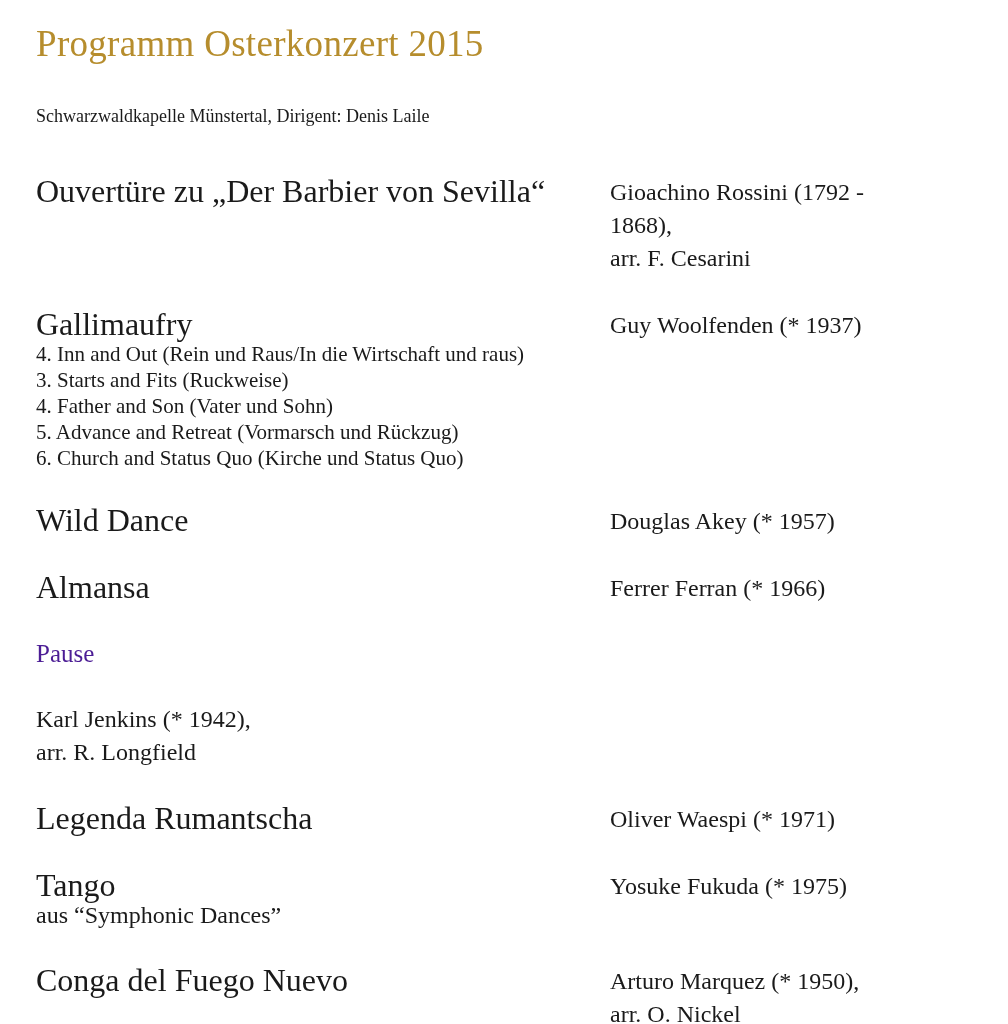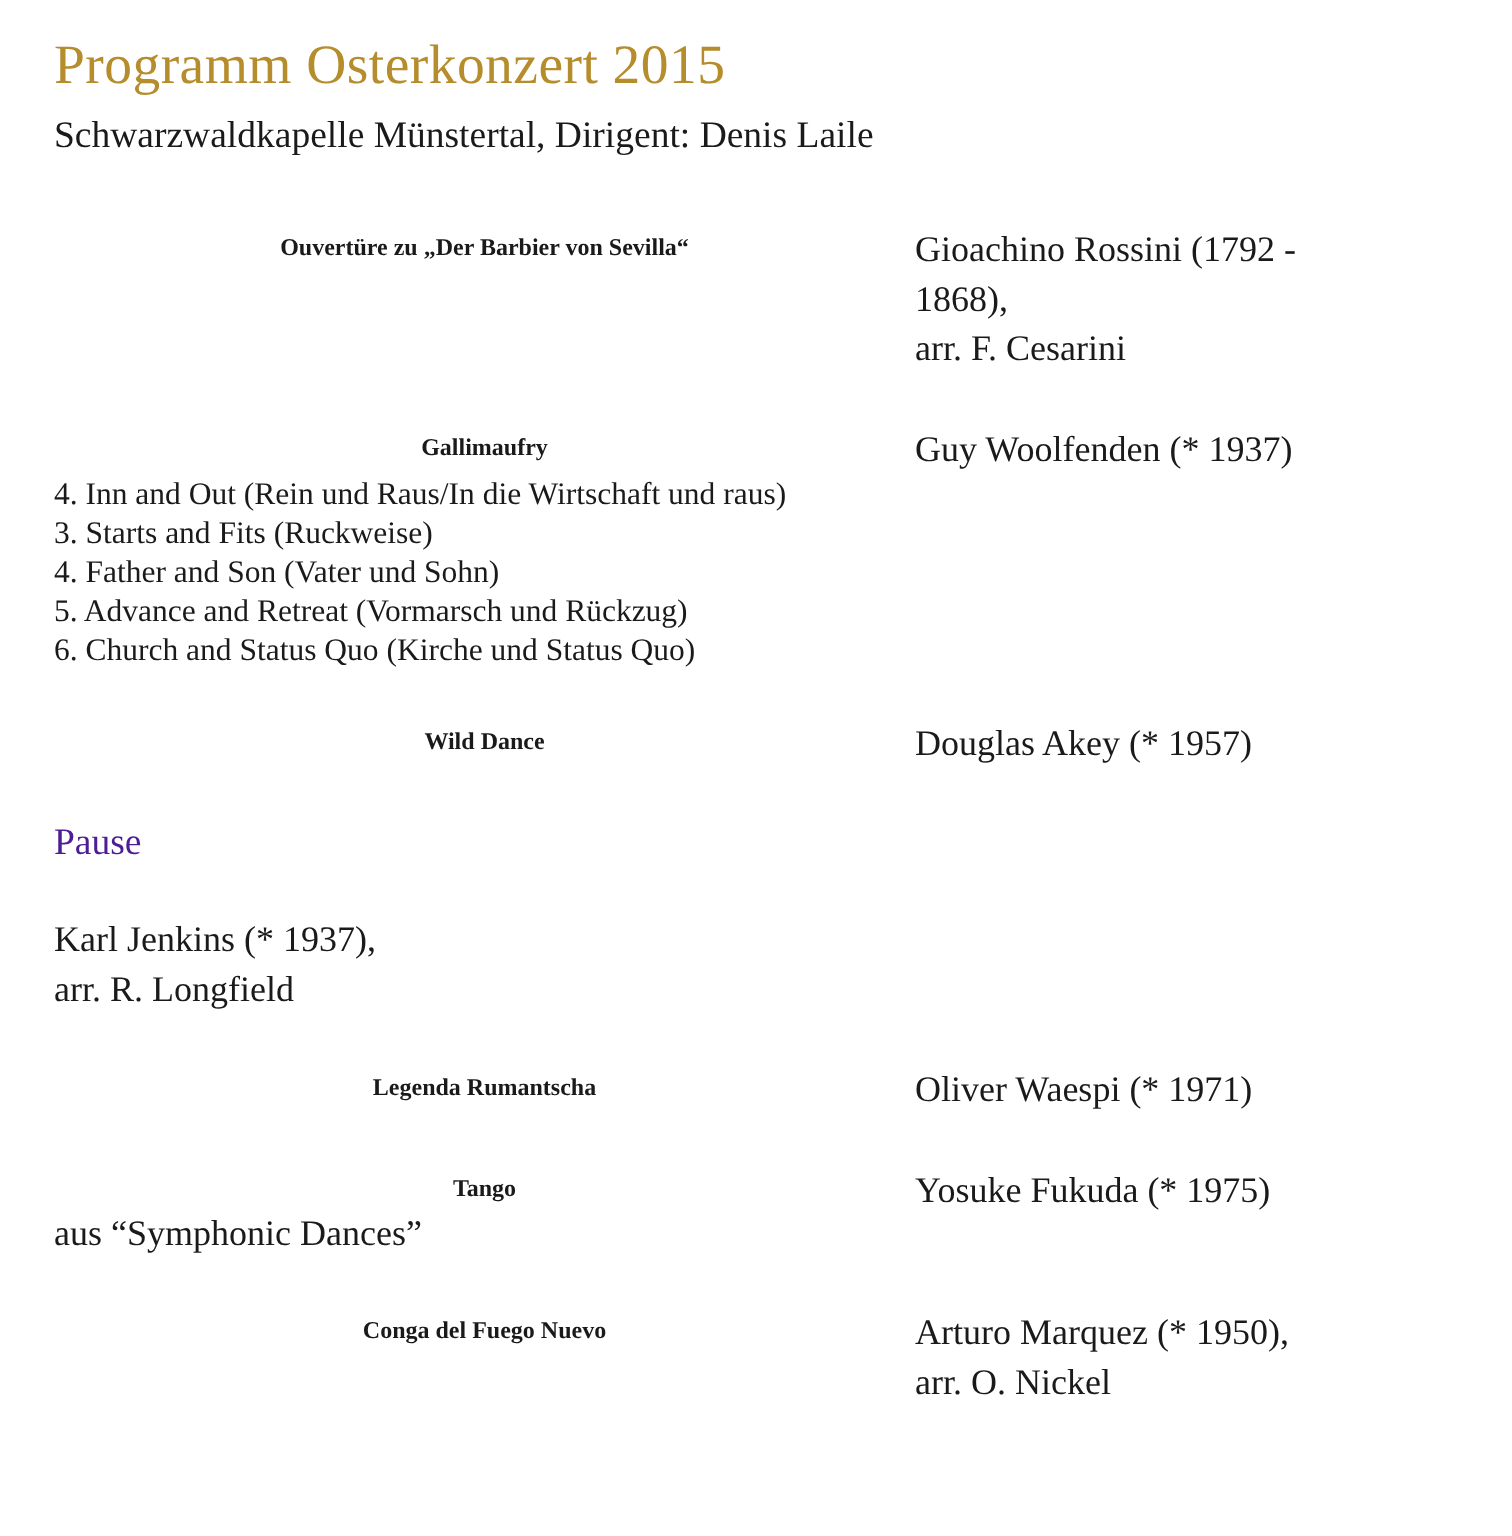--- a/index.html
+++ b/index.html
@@ -18,37 +18,36 @@
     width: 898px;
     height: 1024px;
   }
   .doc-title {
     font-size: 37px;
     font-weight: 400;
     line-height: 44px;
     letter-spacing: 0.3px;
   }
   .doc-subtitle {
-    font-size: 25px;
+    font-size: 18px;
     line-height: 30px;
-    margin-top: 10px;
+    margin-top: 35px;
   }
   .program {
     margin-top: 45px;
   }
   .entry {
     display: grid;
     grid-template-columns: 574px 1fr;
     margin-bottom: 34px;
   }
   .piece-title {
-    font-weight: 700;
-    font-size: 16px;
+    font-weight: 400;
+    font-size: 32px;
     line-height: 30px;
-    text-align: center;
   }
   .piece-subtitle {
     font-weight: 400;
     font-size: 24px;
     line-height: 31px;
   }
   .movements {
     margin-top: 2px;
   }
   .movement {
@@ -104,26 +103,34 @@
 
     <section class="entry">
       <div>
         <div class="piece-title">Wild Dance</div>
       </div>
       <div>
         <div class="composer-line">Douglas Akey (* 1957)</div>
       </div>
     </section>
 
+    <section class="entry">
+      <div>
+        <div class="piece-title">Almansa</div>
+      </div>
+      <div>
+        <div class="composer-line">Ferrer Ferran (* 1966)</div>
+      </div>
+    </section>
 
     <div class="pause-row accent" style="color: #4c1d95;">Pause</div>
 
     <section class="entry">
       <div>
-        <div class="composer-line">Karl Jenkins (* 1937),</div>
+        <div class="composer-line">Karl Jenkins (* 1942),</div>
         <div class="composer-line">arr. R. Longfield</div>
       </div>
     </section>
 
     <section class="entry">
       <div>
         <div class="piece-title">Legenda Rumantscha</div>
       </div>
       <div>
         <div class="composer-line">Oliver Waespi (* 1971)</div>

